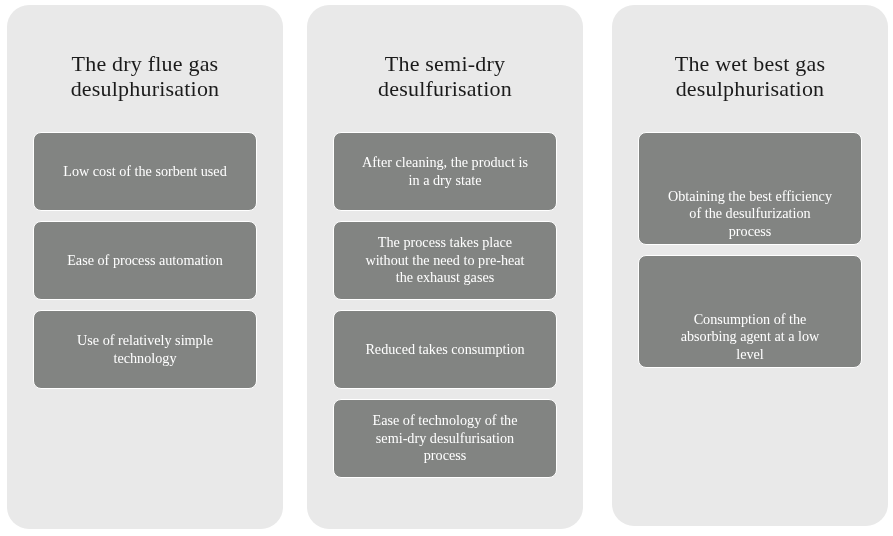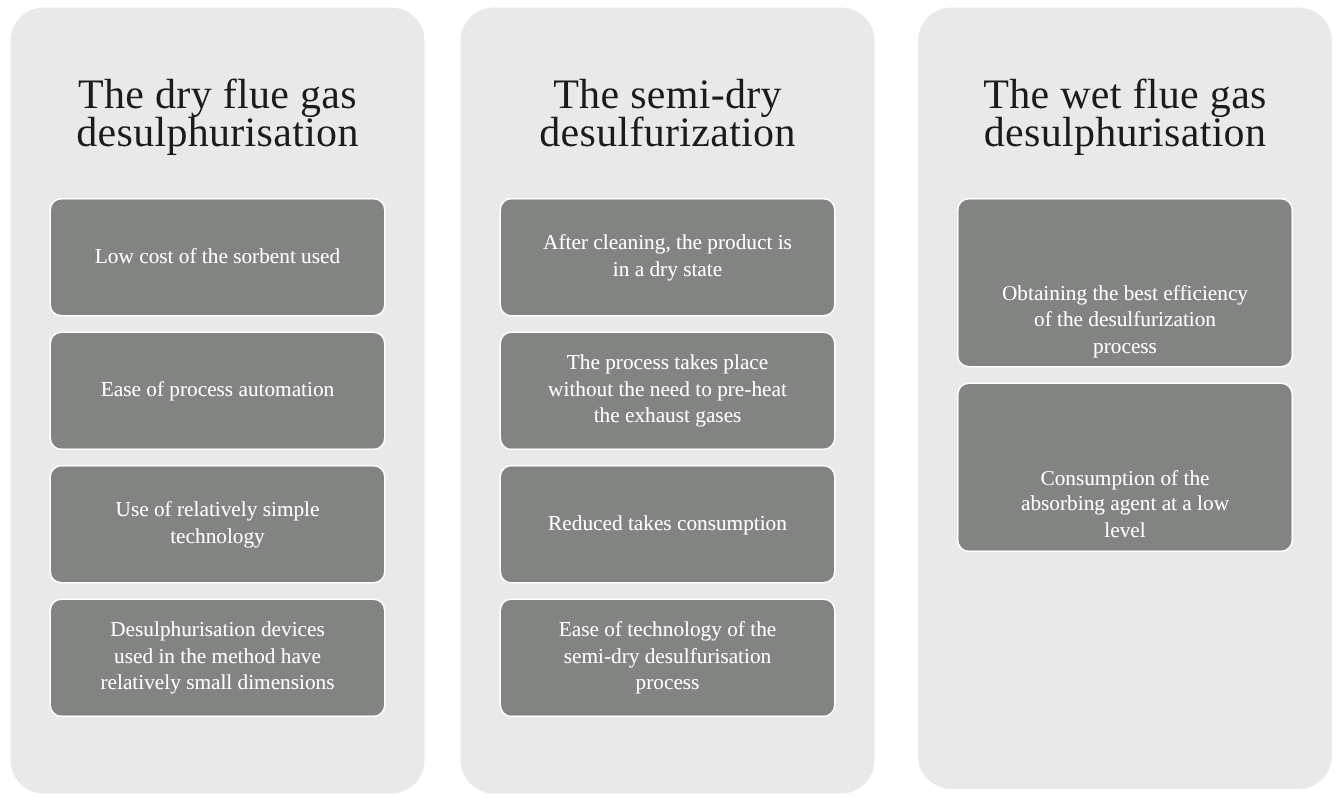--- a/index.html
+++ b/index.html
@@ -34,21 +34,21 @@
   }
   .column-1 { left: 7px;   width: 276px; height: 524px; }
   .column-2 { left: 307px; width: 276px; height: 524px; }
   .column-3 { left: 612px; width: 276px; height: 521px; }
 
   .column-header {
     width: 232px;
     margin-top: 46px;
     text-align: center;
     color: #1b1b1b;
-    font-size: 28px;
+    font-size: 22px;
     line-height: 25px;
     letter-spacing: 0.2px;
     font-family: "Liberation Serif", "DejaVu Serif", serif;
   }
 
   .items {
     margin-top: 0;
     width: 224px;
     display: flex;
     flex-direction: column;
@@ -95,31 +95,26 @@
       <div class="item-box">
           <span>Low cost of the  sorbent used</span>
         </div>
       <div class="item-box">
           <span>Ease of process automation</span>
         </div>
       <div class="item-box">
           <span>Use of relatively  simple
 technology</span>
         </div>
-      <div class="item-box">
-          <span>Desulphurisation  devices
-used in the method have
-relatively  small  dimensions</span>
-        </div>
     </div>
   </div>
 
   <div class="column column-2">
     <div class="column-header">The semi-dry
-desulfurization</div>
+desulfurisation</div>
     <div class="items">
       <div class="item-box">
           <span>After cleaning,  the product is
 in a dry state</span>
         </div>
       <div class="item-box">
           <span>The process takes place
 without  the need to pre-heat
 the exhaust  gases</span>
         </div>
@@ -128,21 +123,21 @@
         </div>
       <div class="item-box">
           <span>Ease of technology  of the
 semi-dry  desulfurisation
 process</span>
         </div>
     </div>
   </div>
 
   <div class="column column-3">
-    <div class="column-header">The wet flue gas
+    <div class="column-header">The wet best gas
 desulphurisation</div>
     <div class="items">
       <div class="item-box">
           <span>Obtaining  the best efficiency
 of the  desulfurization
 process</span>
         </div>
       <div class="item-box">
           <span>Consumption of the
 absorbing agent  at a low

